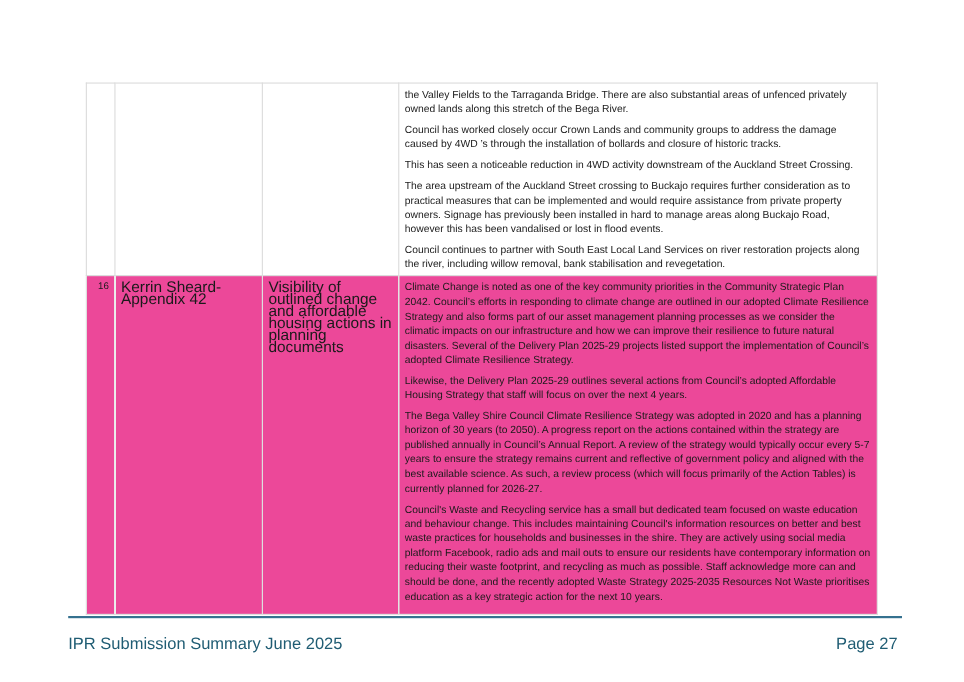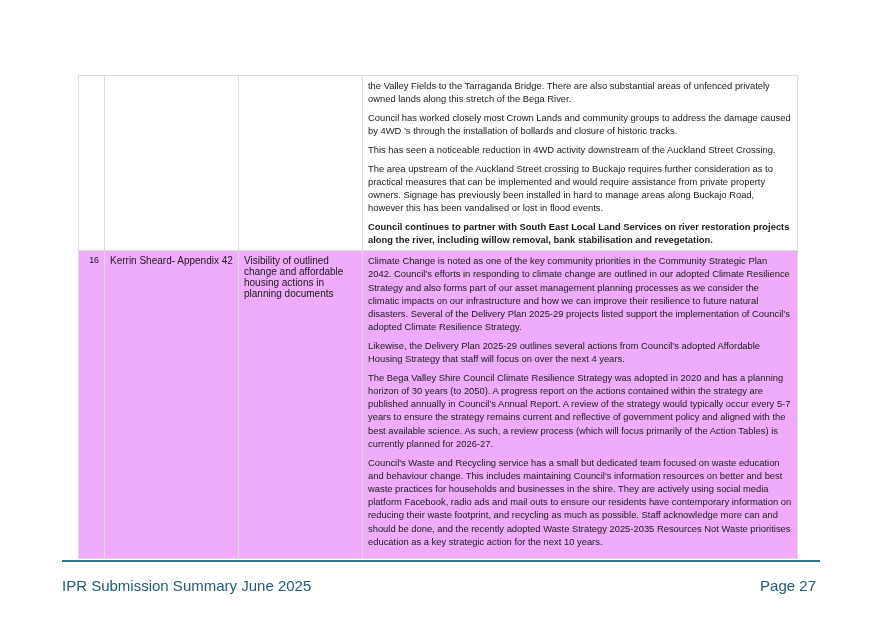--- a/index.html
+++ b/index.html
@@ -24,51 +24,50 @@
     table-layout: fixed;
   }
   .doc-table td {
     border: 1px solid #dbdbdb;
     vertical-align: top;
     padding: 2px 5px 4px 5px;
     background: #ffffff;
     overflow: hidden;
   }
   .row-alt td {
-    background: #f0abfc;
+    background: #ec4899;
   }
   .col-num   { width: 26px; }
   .col-name  { width: 134px; }
   .col-topic { width: 124px; }
   .col-resp  { width: 435px; }
 
   td.cell-number {
     font-size: 8.8px;
     line-height: 11px;
     text-align: right;
     padding-top: 4px;
   }
   td.cell-name, td.cell-topic {
-    font-size: 10px;
+    font-size: 14px;
     line-height: 11px;
     padding-top: 4px;
   }
   td.cell-response {
     font-size: 9.4px;
     line-height: 13.2px;
   }
   .cell-response p {
     margin: 0 0 5.5px 0;
   }
   .cell-response p:first-child {
     margin-top: 1px;
   }
   .cell-response p:last-child {
     margin-bottom: 0;
-    font-weight: bold;
   }
   .row-cont .cell-response {
     height: 162px;
     margin-top: 24px;
   }
   .row-alt .resp-clip {
     max-height: 301px;
     overflow: hidden;
   }
   .footer-rule {
@@ -101,21 +100,21 @@
       <col class="col-resp">
     </colgroup>
     <tbody>
       <tr class="row-cont">
         <td class="cell-number"></td>
         <td class="cell-name"></td>
         <td class="cell-topic"></td>
         <td class="cell-response">
           <div class="resp-clip">
             <p>the Valley Fields to the Tarraganda Bridge.  There are also substantial areas of unfenced privately owned lands along this stretch of the Bega River.</p>
-            <p>Council has worked closely most Crown Lands and community groups to address the damage caused by 4WD ’s through the installation of bollards and closure of historic tracks.</p>
+            <p>Council has worked closely occur Crown Lands and community groups to address the damage caused by 4WD ’s through the installation of bollards and closure of historic tracks.</p>
             <p>This has seen a noticeable reduction in 4WD activity downstream of the Auckland Street Crossing.</p>
             <p>The area upstream of the Auckland Street crossing to Buckajo requires further consideration as to practical measures that can be implemented and would require assistance from private property owners. Signage has previously been installed in hard to manage areas along Buckajo Road, however this has been vandalised or lost in flood events.</p>
             <p>Council continues to partner with South East Local Land Services on river restoration projects along the river, including willow removal, bank stabilisation and revegetation.</p>
           </div>
         </td>
       </tr>
       <tr class="row-alt">
         <td class="cell-number">16</td>
         <td class="cell-name">Kerrin Sheard- Appendix 42</td>
         <td class="cell-topic">Visibility of outlined change and affordable housing actions in planning documents</td>

